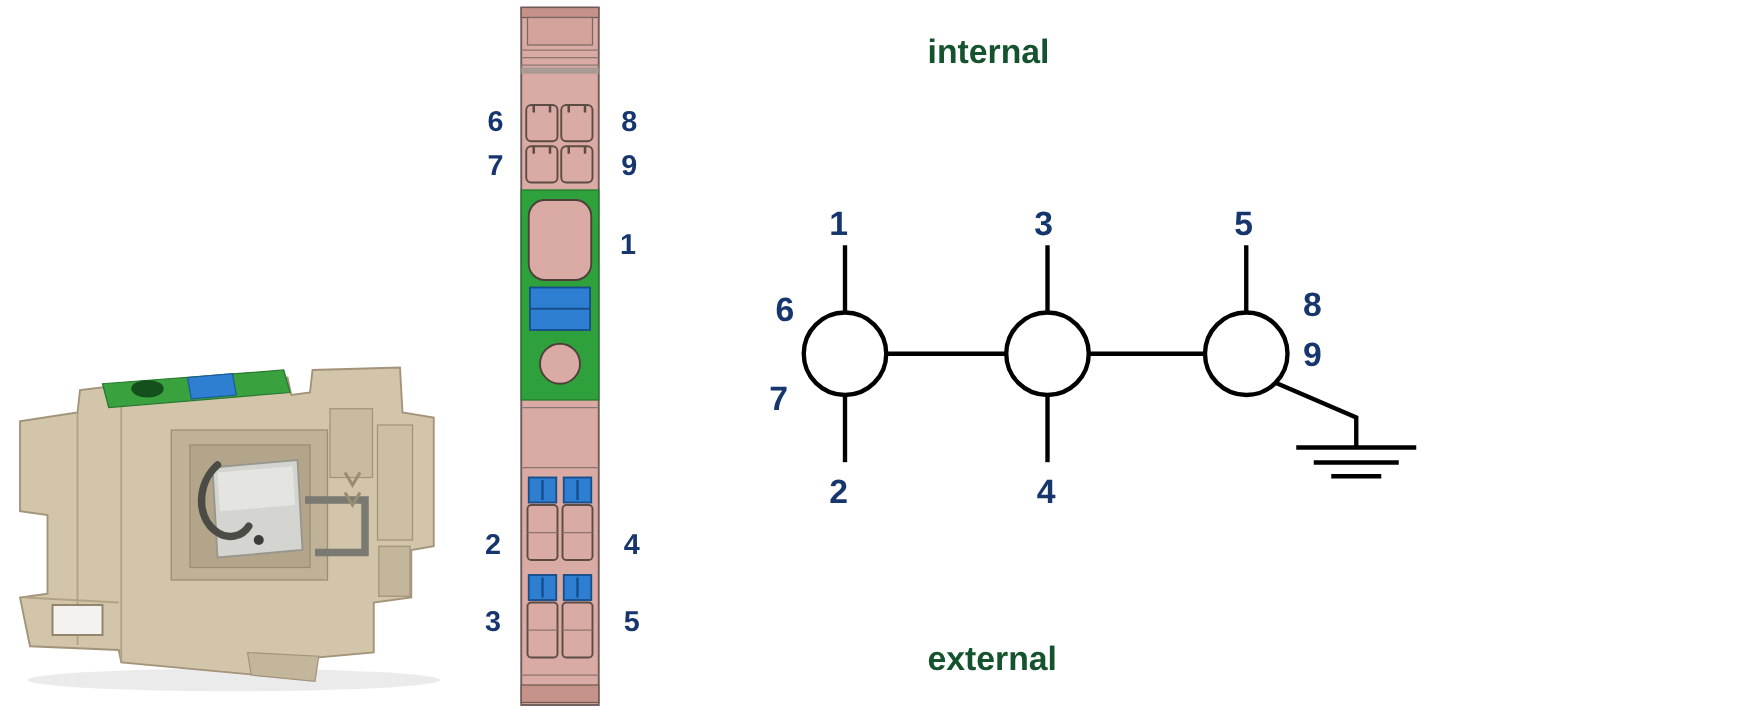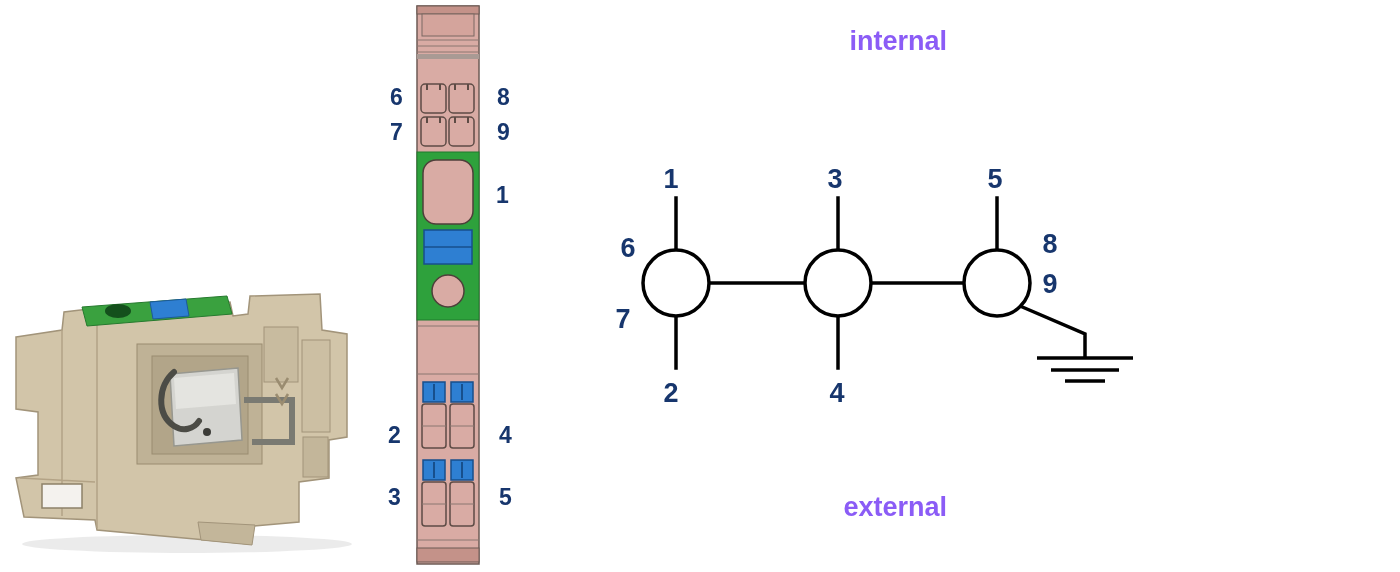--- a/index.html
+++ b/index.html
@@ -2,24 +2,24 @@
 <html><head>
 <meta charset="utf-8">
 <style>
   * { margin:0; padding:0; box-sizing:border-box; }
   html,body { width:1400px; height:572px; background:#ffffff; position:relative;
               font-family:"Liberation Sans", sans-serif; overflow:hidden; }
   .photo { position:absolute; left:2px; top:282px; width:372px; height:276px; }
   .strip { position:absolute; left:415px; top:4px; width:66px; height:562px; }
   .schematic { position:absolute; left:555px; top:140px; width:660px; height:300px; }
   .num-label { position:absolute; font-weight:bold; font-size:23px; line-height:27px; color:#17366d; }
-  .section-label { position:absolute; font-weight:bold; font-size:27px; color:#8b5cf6;
-                   text-align:right; width:205px; }
+  .section-label { position:absolute; font-weight:bold; font-size:27px; color:#14532d;
+                   text-align:left; width:205px; }
   .label-internal { left:742px; top:26px; }
-  .label-external { left:742px; top:492px; }
+  .label-external { left:742px; top:512px; }
 </style>
 </head>
 <body>
 
 <div class="photo">
   <svg width="372" height="276" viewBox="0 0 372 276">
     <ellipse cx="185" cy="262" rx="165" ry="9" fill="rgba(0,0,0,0.08)"></ellipse>
     <polygon fill="#d2c5a9" stroke="#a2947a" stroke-width="1.5" points="14,55 60,48 62,30 95,26 95,34 228,20 231,34 246,32 248,14 318,12 320,48 345,52 345,155 327,158 327,196 297,200 297,240 251,244 247,262 95,248 93,238 22,235 14,196 36,193 36,130 14,127"></polygon>
     <path d="M95,34 L95,246 M60,48 L60,234 M18,196 L93,200" stroke="#b3a386" stroke-width="1.5" fill="none"></path>
     <rect x="262" y="45" width="34" height="55" fill="#c8bb9f" stroke="#a2947a"></rect>

